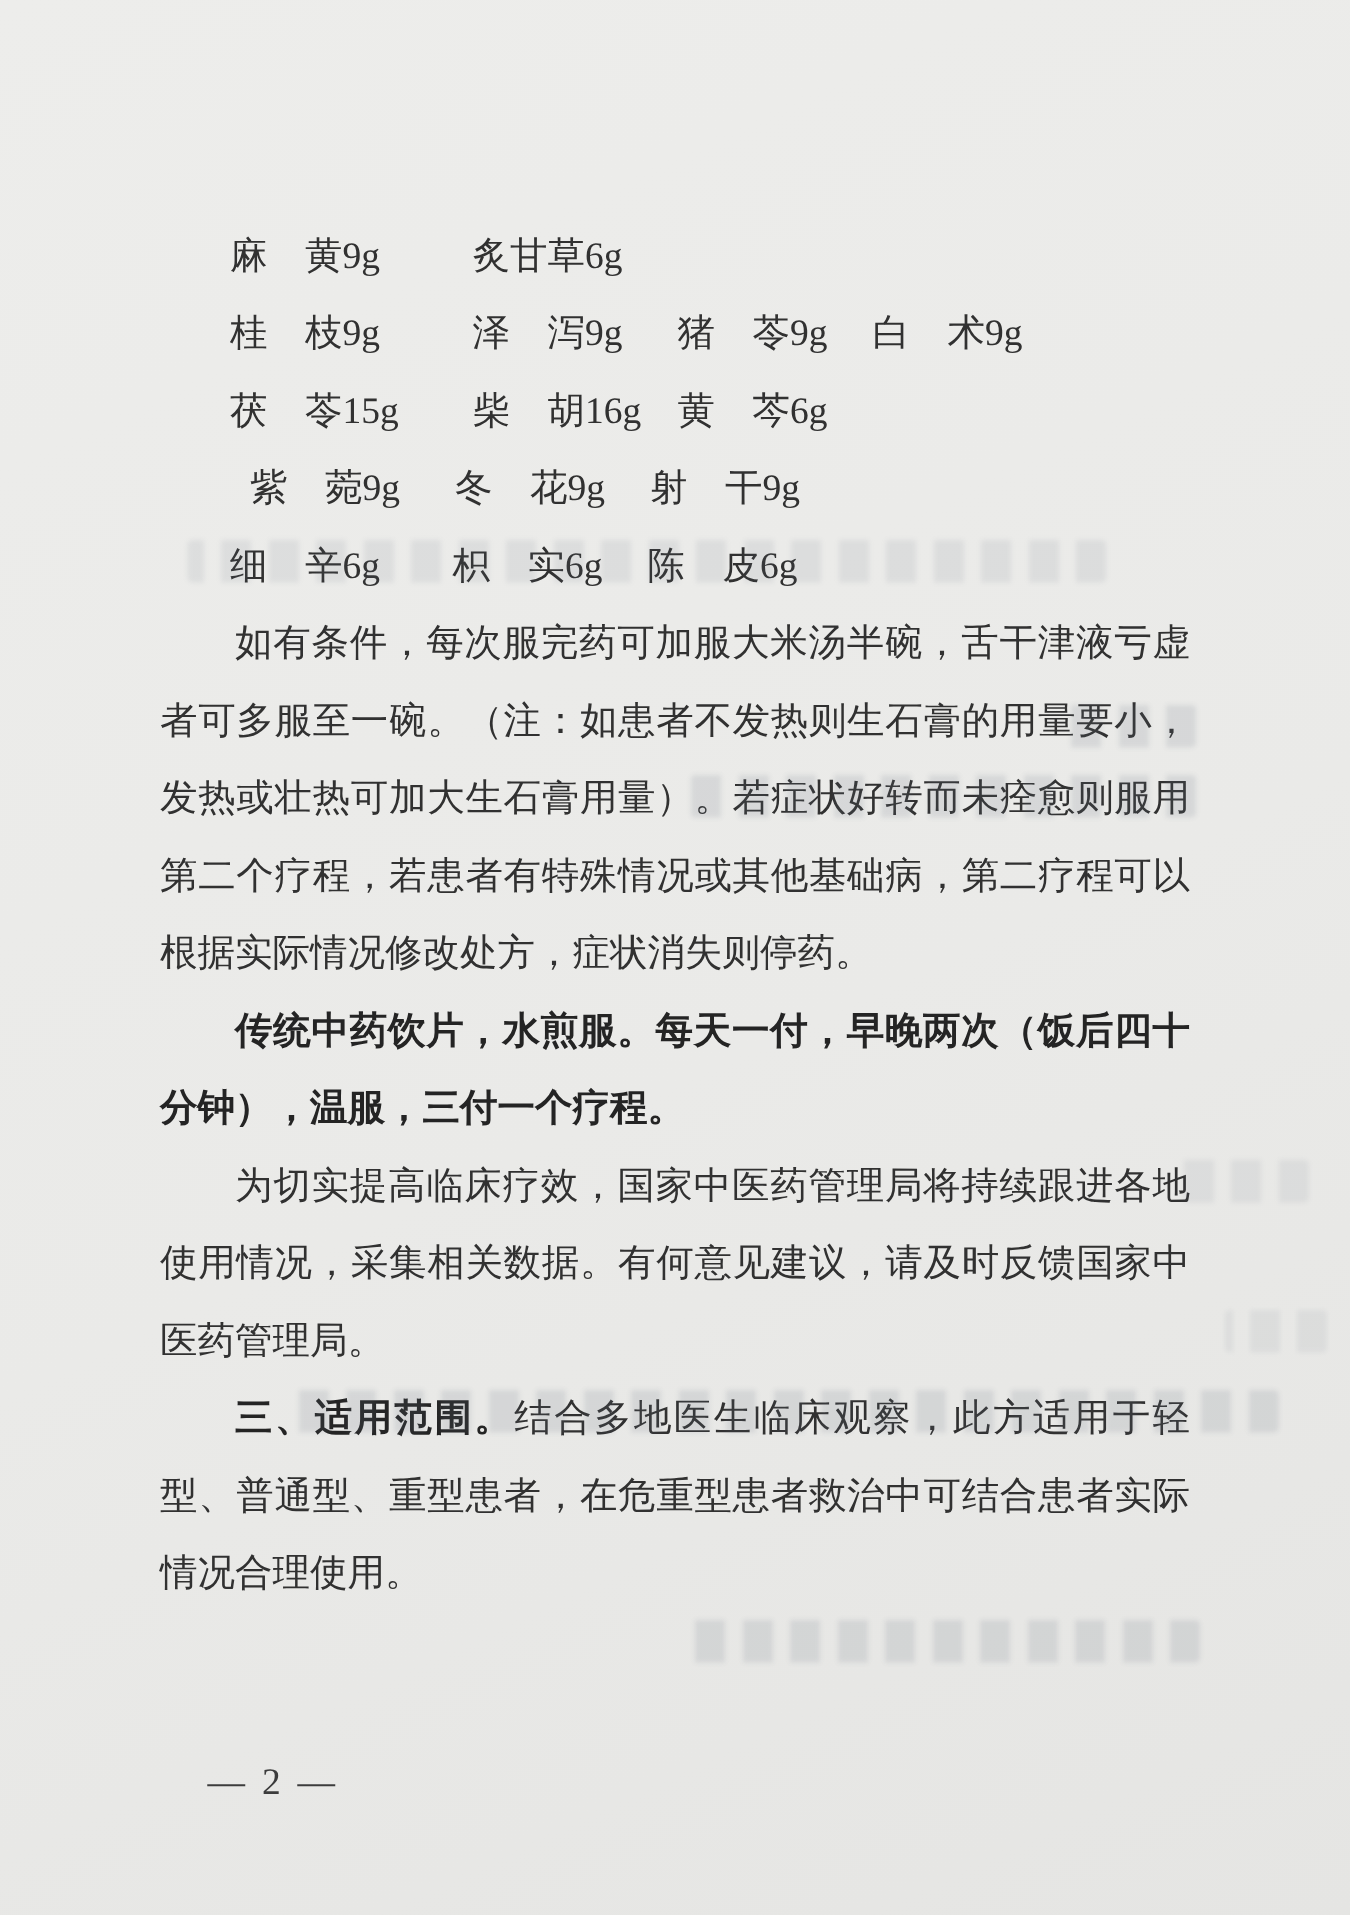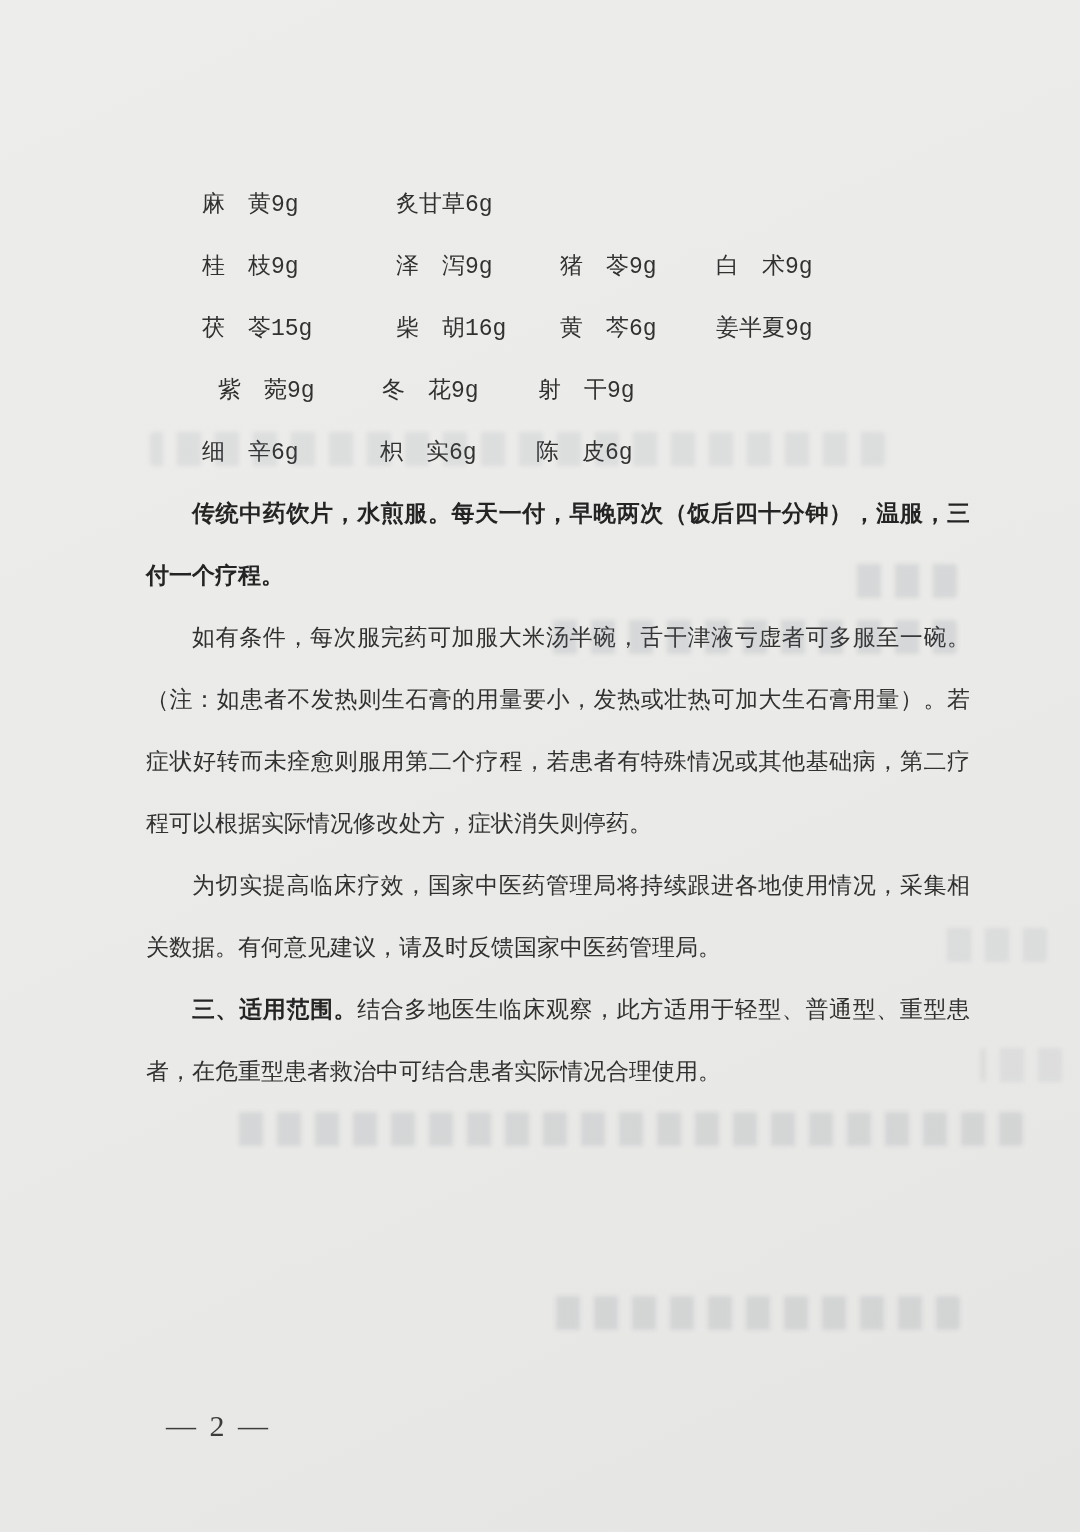--- a/index.html
+++ b/index.html
@@ -7,24 +7,23 @@
     width:1080px;height:1532px;
     background:#e3e3e1;
     font-family:"Liberation Serif","DejaVu Serif",serif;
     color:#2f2f2f;
   }
   .page{
     position:relative;width:1080px;height:1532px;overflow:hidden;
     background:linear-gradient(155deg,#ededeb 0%,#eaeae8 55%,#e5e5e3 100%);
   }
   .content{
-    position:absolute;left:146px;top:174px;width:824px;
-    font-size:23px;line-height:62px;text-align:justify;
+    position:absolute;left:128px;top:174px;width:824px;
+    font-size:30px;line-height:62px;text-align:justify;
     color:#313131;
-    font-family:Liberation Mono, monospace;
   }
   .herb-row{display:flex;height:62px;padding-left:56px;white-space:nowrap;}
   .herb-row .c1{width:178px;}
   .herb-row .c2{width:164px;margin-left:16px;}
   .herb-row .c3{width:156px;}
   .herb-row .c4{flex:1;}
   .para{margin:0;text-indent:2em;}
   .bold{font-weight:bold;color:#242424;}
   .page-number{
     position:absolute;left:166px;top:1408px;
@@ -61,37 +60,36 @@
       <div class="herb-row">
         <span class="c1">桂　枝9g</span>
         <span class="c2">泽　泻9g</span>
         <span class="c3">猪　苓9g</span>
         <span class="c4">白　术9g</span>
       </div>
       <div class="herb-row">
         <span class="c1">茯　苓15g</span>
         <span class="c2">柴　胡16g</span>
         <span class="c3">黄　芩6g</span>
-        <span class="c4">姜半夏9g</span>
       </div>
       <div class="herb-row">
         <span class="c2">紫　菀9g</span>
         <span class="c3">冬　花9g</span>
         <span class="c4">射　干9g</span>
       </div>
       <div class="herb-row">
         <span class="c1">细　辛6g</span>
         <span class="c3">枳　实6g</span>
         <span class="c4">陈　皮6g</span>
       </div>
     </div>
 
+    <p class="para">如有条件，每次服完药可加服大米汤半碗，舌干津液亏虚者可多服至一碗。（注：如患者不发热则生石膏的用量要小，发热或壮热可加大生石膏用量）。若症状好转而未痊愈则服用第二个疗程，若患者有特殊情况或其他基础病，第二疗程可以根据实际情况修改处方，症状消失则停药。</p>
+
     <p class="para bold">传统中药饮片，水煎服。每天一付，早晚两次（饭后四十分钟），温服，三付一个疗程。</p>
-
-    <p class="para">如有条件，每次服完药可加服大米汤半碗，舌干津液亏虚者可多服至一碗。（注：如患者不发热则生石膏的用量要小，发热或壮热可加大生石膏用量）。若症状好转而未痊愈则服用第二个疗程，若患者有特殊情况或其他基础病，第二疗程可以根据实际情况修改处方，症状消失则停药。</p>
 
     <p class="para">为切实提高临床疗效，国家中医药管理局将持续跟进各地使用情况，采集相关数据。有何意见建议，请及时反馈国家中医药管理局。</p>
 
     <p class="para"><span class="bold">三、适用范围。</span><span>结合多地医生临床观察，此方适用于轻型、普通型、重型患者，在危重型患者救治中可结合患者实际情况合理使用。</span></p>
 
   </div>
 
   <div class="ghost g-a"></div>
   <div class="ghost g-b"></div>
   <div class="ghost g-c"></div>

